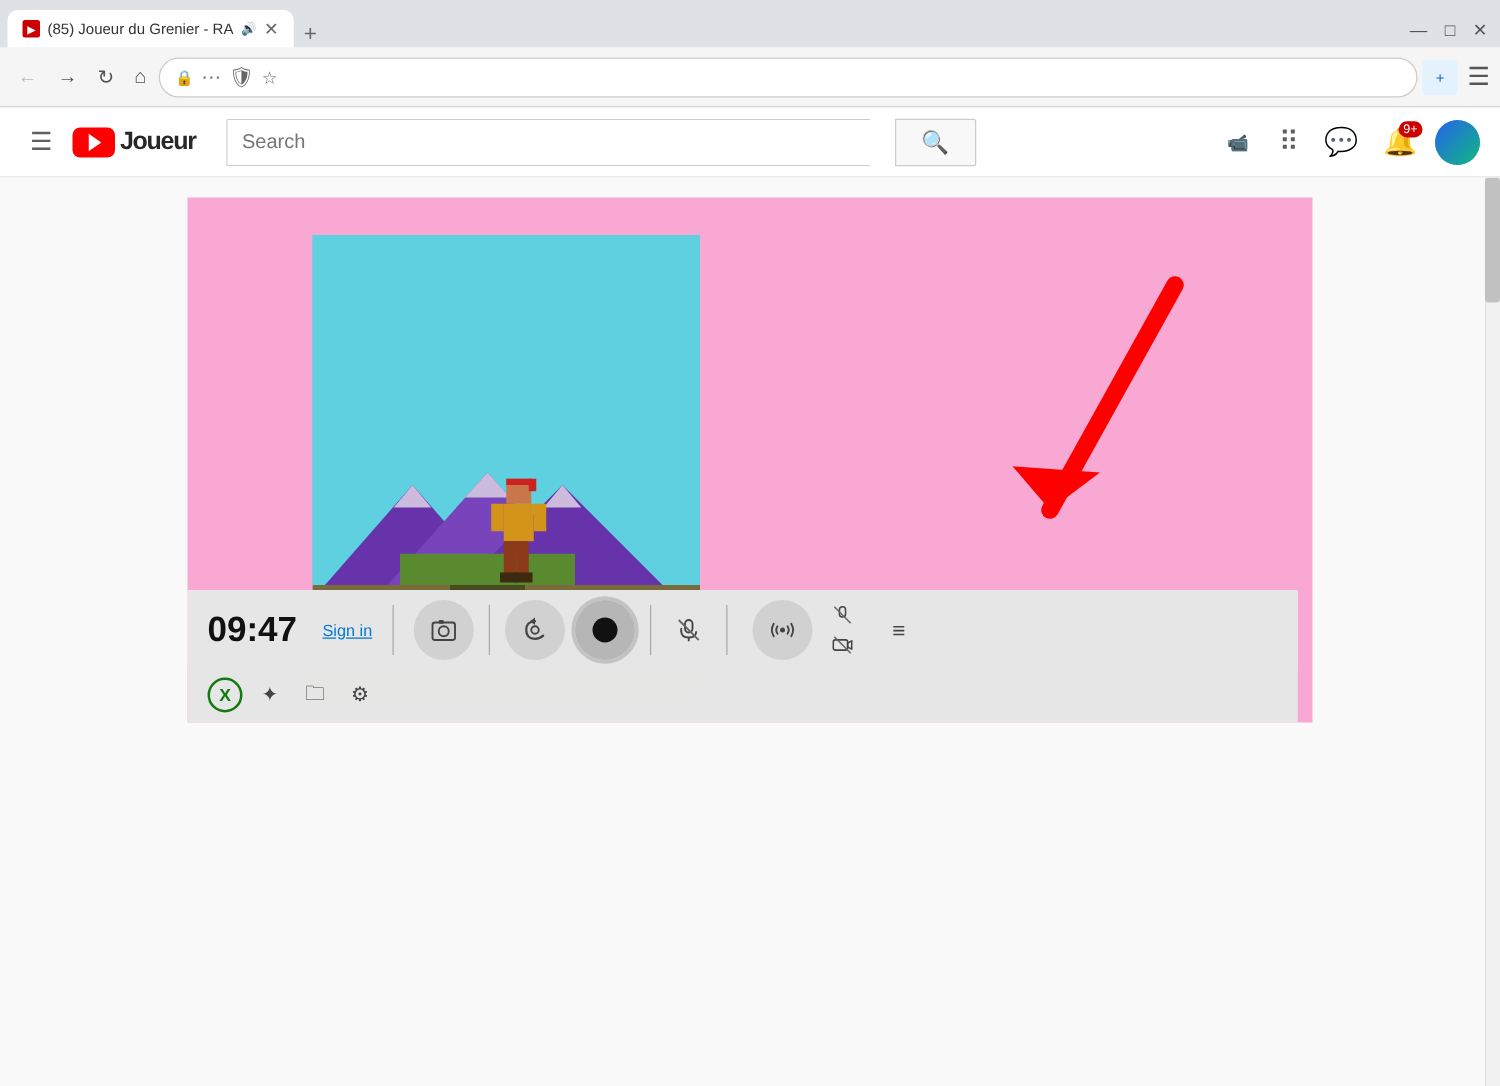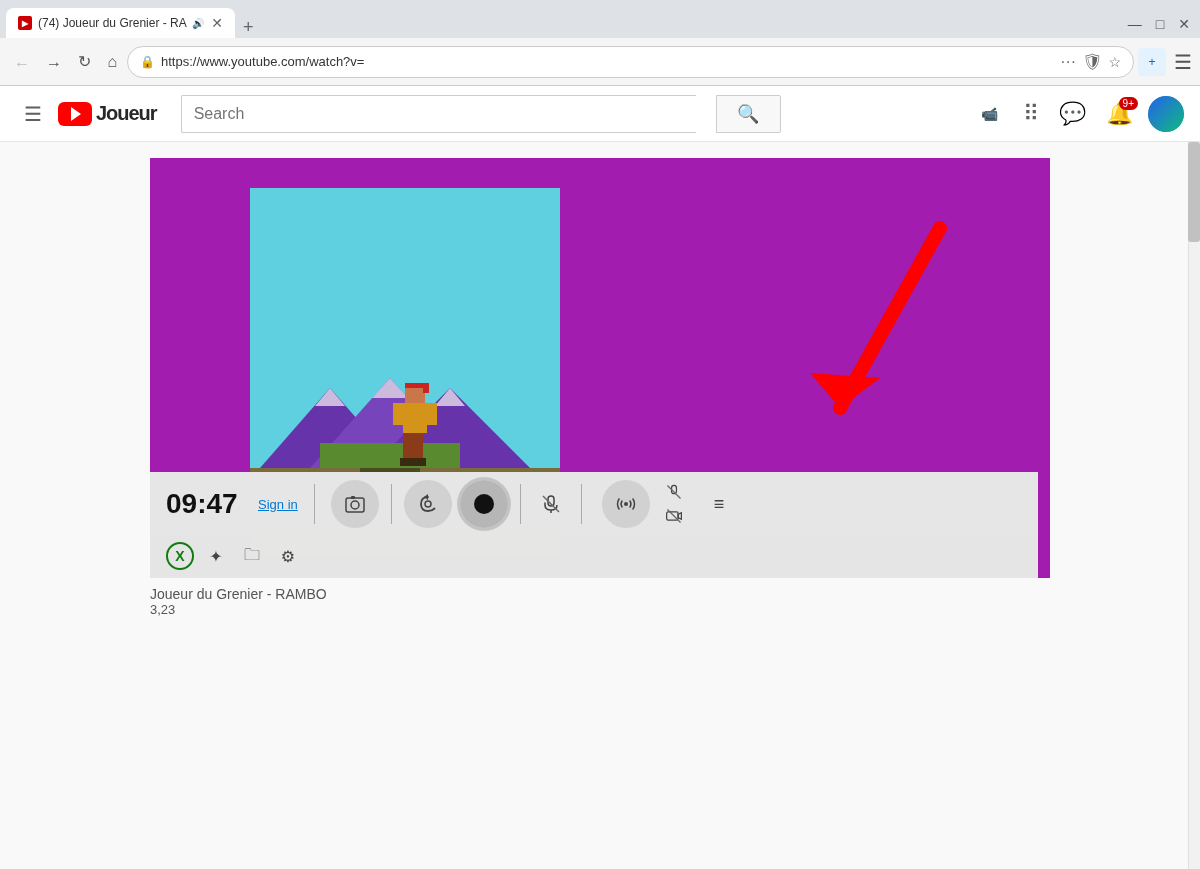--- a/index.html
+++ b/index.html
@@ -45,21 +45,21 @@
     .yt-avatar-img { width: 100%; height: 100%; background: linear-gradient(135deg, #2563eb, #10b981); border-radius: 50%; }
 
     
     .main-content { display: flex; background: #f9f9f9; height: calc(869px - 86px - 56px); overflow: hidden; position: relative; }
     .content-area { flex: 1; overflow: hidden; padding: 16px 0 0 0; }
     .scrollbar-right { position: absolute; right: 0; top: 0; width: 12px; height: 100%; background: #f1f1f1; border-left: 1px solid #e0e0e0; }
     .scrollbar-thumb { position: absolute; right: 0; top: 0; width: 12px; height: 100px; background: #c1c1c1; border-radius: 3px; }
 
     
     .video-container { margin: 0 auto; width: 900px; }
-    .video-player { width: 100%; height: 420px; background: #a21caf; position: relative; overflow: hidden; cursor: pointer; }
+    .video-player { width: 100%; height: 420px; background: #f9a8d4; position: relative; overflow: hidden; cursor: pointer; }
     .video-game-scene { position: absolute; left: 100px; top: 30px; width: 310px; height: 370px; background: #5ed0e0; }
 
     
     .game-bar-overlay { position: absolute; bottom: 0; left: 0; right: 12px; background: rgba(240, 240, 240, 0.92); z-index: 20; display: flex; flex-direction: column; }
 
     
     .video-info { padding: 8px 0; }
 
     
     .game-bar { background: rgba(230, 230, 230, 0.95); display: flex; align-items: center; padding: 8px 16px; gap: 12px; backdrop-filter: blur(10px); }
@@ -84,41 +84,40 @@
 </head>
 <body>
 
 <div>
 
   <div class="tab-bar">
     <div class="tab">
       <div class="tab-favicon">
         <span style="color:white;font-size:8px;">▶</span>
       </div>
-      <span class="tab-title">(74) Joueur du Grenier - RA</span>
+      <span class="tab-title">(85) Joueur du Grenier - RA</span>
       <span class="tab-audio">🔊</span>
       <span class="tab-close">✕</span>
     </div>
     <button class="new-tab">+</button>
 
     <div style="margin-left:auto;display:flex;align-items:center;gap:2px;padding-right:4px;">
       <button class="nav-btn" style="font-size:14px;">—</button>
       <button class="nav-btn" style="font-size:14px;">□</button>
       <button class="nav-btn" style="font-size:14px;">✕</button>
     </div>
   </div>
 
   <div class="nav-bar">
     <button class="nav-btn disabled">←</button>
     <button class="nav-btn">→</button>
     <button class="nav-btn">↻</button>
     <button class="nav-btn">⌂</button>
     <div class="address-bar">
       <span class="address-bar-lock">🔒</span>
-      <span class="address-text">https://www.youtube.com/watch?v=</span>
       <span class="address-dots">···</span>
       <span style="font-size:16px;color:#666;cursor:pointer;">🛡</span>
       <span class="address-bookmark">☆</span>
     </div>
     <div class="extensions-area">
       <div class="ext-icon" style="background:#e3f2fd;font-size:12px;color:#1565c0;">+</div>
     </div>
     <span style="font-size:20px;color:#555;cursor:pointer;margin-left:4px;">☰</span>
   </div>
 </div>
@@ -282,23 +281,19 @@
             <div class="xbox-btn">
               <span>X</span>
             </div>
             <div class="bottom-icon-btn">✦</div>
             <div class="bottom-icon-btn">🗀</div>
             <div class="bottom-icon-btn">⚙</div>
           </div>
         </div>
       </div>
 
-      <div class="video-info">
-        <div class="page-title-text">Joueur du Grenier - RAMBO</div>
-        <div class="view-count">3,23</div>
-      </div>
     </div>
   </div>
 
   <div class="scrollbar-right">
     <div class="scrollbar-thumb"></div>
   </div>
 </div>
 
 </body></html>

